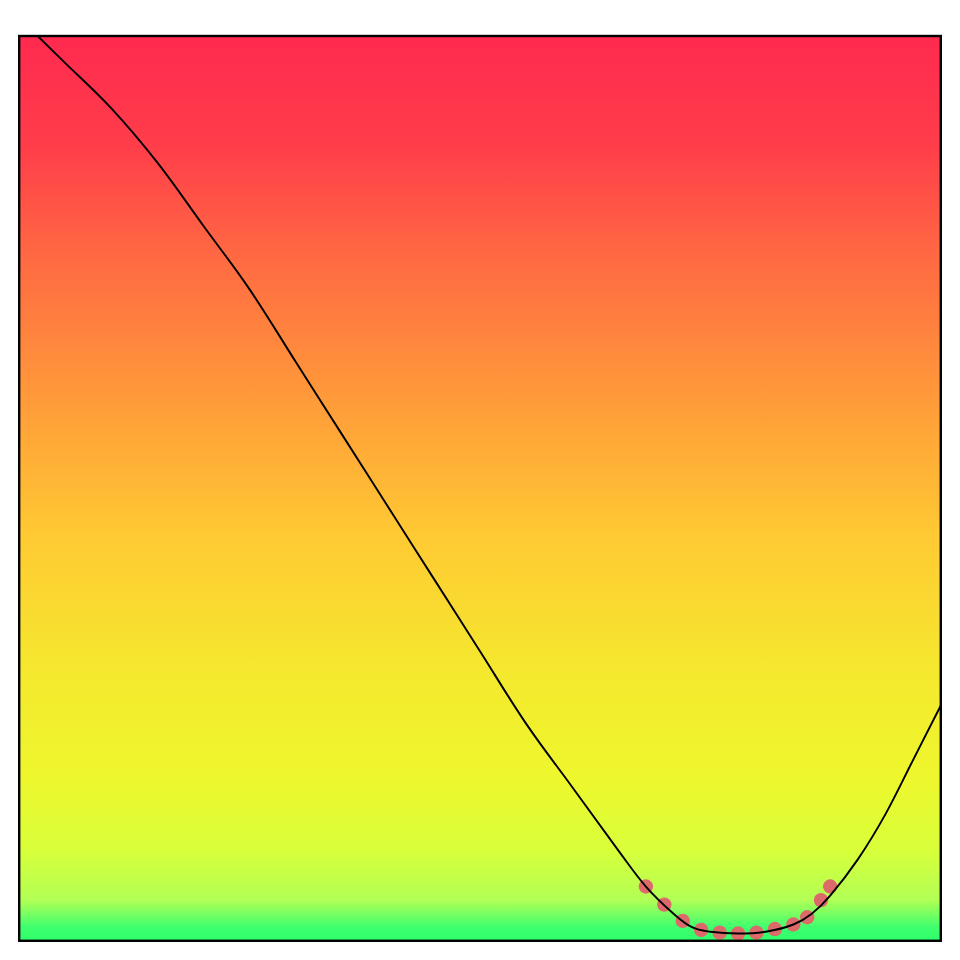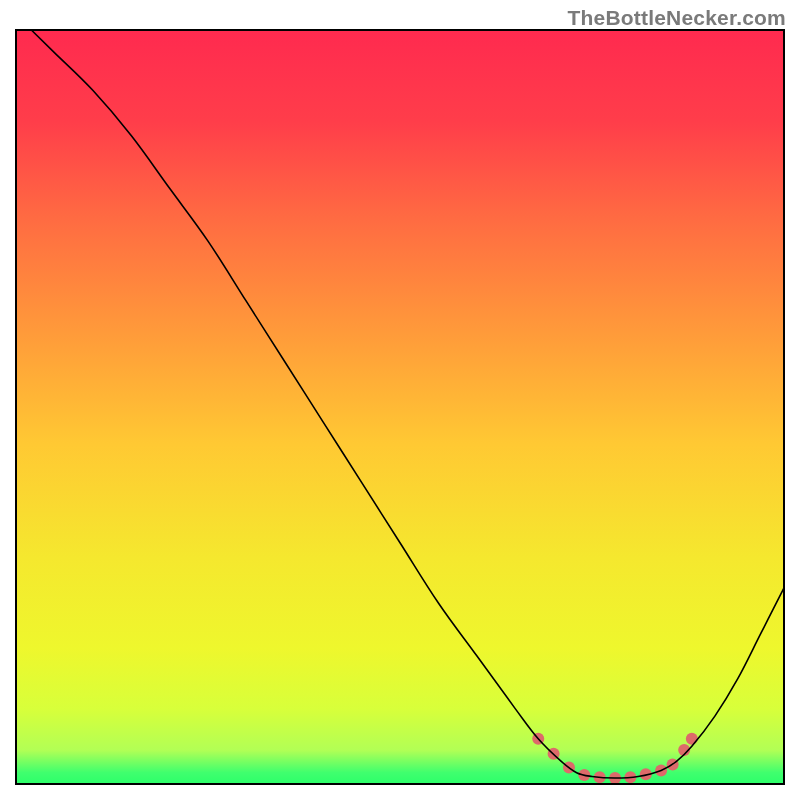--- a/index.html
+++ b/index.html
@@ -32,21 +32,20 @@
     left: 0;
     width: 800px;
     height: 800px;
     display: block;
   }
 </style>
 </head>
 <body>
 
 <div class="chart-container">
-  <div class="watermark">TheBottleNecker.com</div>
   <svg class="chart" viewBox="0 0 800 800">
     <defs>
       <linearGradient id="bg-grad" x1="0" y1="0" x2="0" y2="1">
           <stop offset="0%" stop-color="#ff2a4f"></stop>
           <stop offset="12%" stop-color="#ff3d4a"></stop>
           <stop offset="25%" stop-color="#ff6b42"></stop>
           <stop offset="40%" stop-color="#ff9a3a"></stop>
           <stop offset="55.00000000000001%" stop-color="#ffc933"></stop>
           <stop offset="70%" stop-color="#f5e82e"></stop>
           <stop offset="82%" stop-color="#eef72d"></stop>

